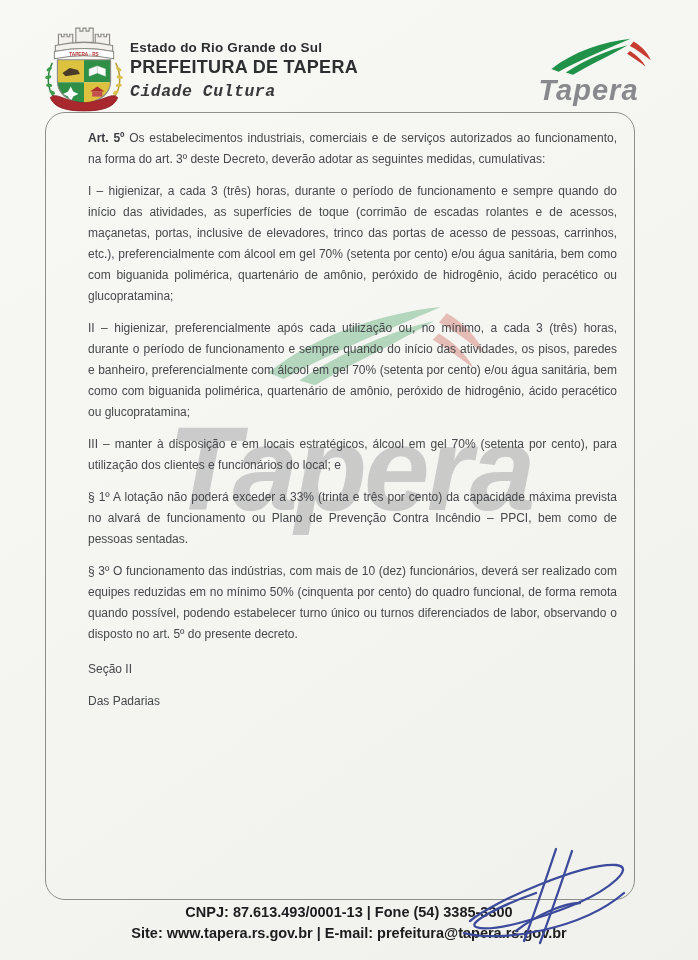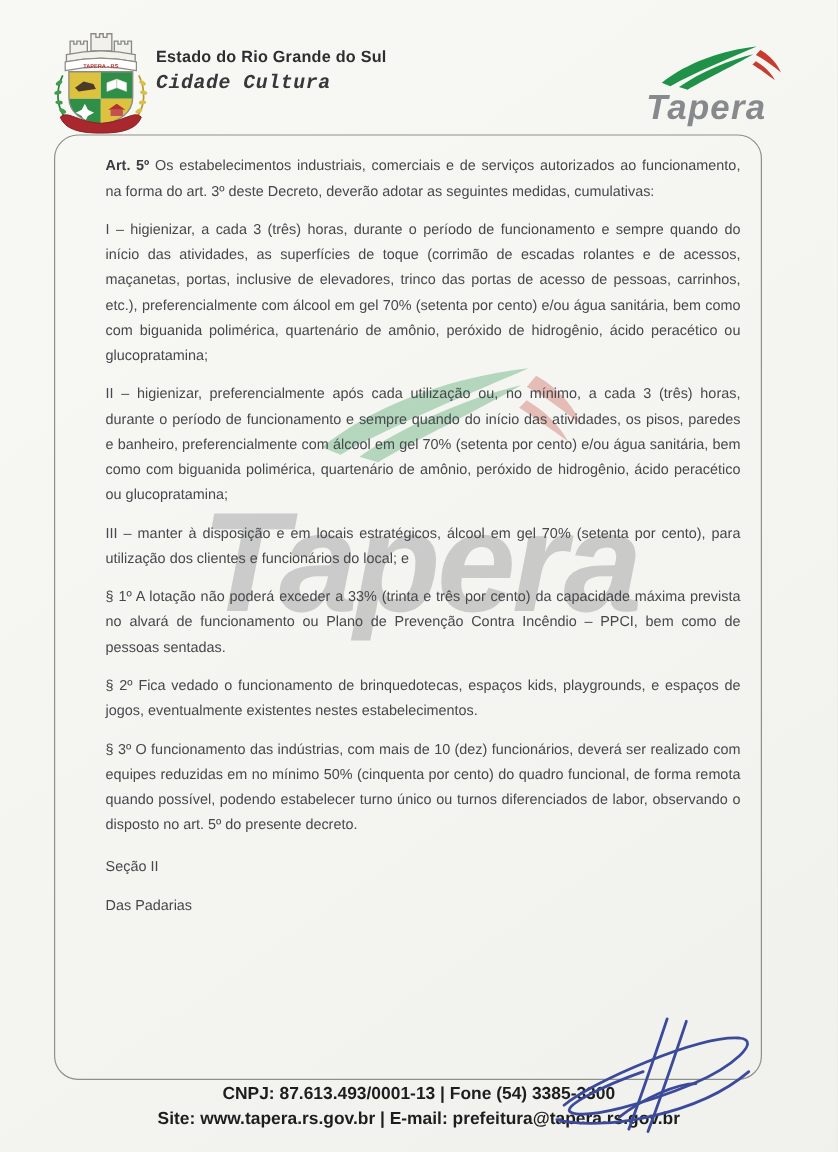--- a/index.html
+++ b/index.html
@@ -96,20 +96,21 @@
       <path d="M47,66 l7,-5 l7,5 Z" fill="#b03030"></path>
       <rect x="49" y="66" width="10" height="5" fill="#c25050"></rect>
     </g>
     <path d="M15,35 h52 v21 c0,13 -11,19 -26,23 c-15,-4 -26,-10 -26,-23 Z" fill="none" stroke="#8b8b85" stroke-width="1.1"></path>
 
     <path d="M8,72 C14,66 22,76 41,77 C60,76 68,66 74,72 C70,82 58,85 41,85 C24,85 12,82 8,72 Z" fill="#a8282d" stroke="#8a2024" stroke-width=".8"></path>
   </svg>
 
   <div class="header-text">
     <div class="state-line">Estado do Rio Grande do Sul</div>
+    <div class="muni-line">PREFEITURA DE TAPERA</div>
     <div class="motto-line">Cidade Cultura</div>
   </div>
 
   <div class="brand">
     <svg class="brand-swoosh" viewBox="0 0 150 52" aria-hidden="true">
       <path d="M2,44 C32,20 74,6 112,2 C80,16 40,32 12,48 Z" fill="#1f9149"></path>
       <path d="M22,49 C48,31 82,17 108,11 C84,25 50,41 32,52 Z" fill="#1f9149"></path>
       <path d="M116,6 C127,12 136,22 140,32 C131,25 121,17 111,12 Z" fill="#c63c30"></path>
       <path d="M111,19 C121,25 129,33 133,41 C125,35 115,28 107,23 Z" fill="#c63c30"></path>
     </svg>
@@ -126,21 +127,20 @@
     <div class="wm-text">Tapera</div>
   </div>
 
   <div class="contentbox">
     <div class="content">
       <p><span class="lead">Art. 5º</span><span> Os estabelecimentos industriais, comerciais e de serviços autorizados ao funcionamento, na forma do art. 3º deste Decreto, deverão adotar as seguintes medidas, cumulativas:</span></p>
       <p><span>I – higienizar, a cada 3 (três) horas, durante o período de funcionamento e sempre quando do início das atividades, as superfícies de toque (corrimão de escadas rolantes e de acessos, maçanetas, portas, inclusive de elevadores, trinco das portas de acesso de pessoas, carrinhos, etc.), preferencialmente com álcool em gel 70% (setenta por cento) e/ou água sanitária, bem como com biguanida polimérica, quartenário de amônio, peróxido de hidrogênio, ácido peracético ou glucopratamina;</span></p>
       <p><span>II – higienizar, preferencialmente após cada utilização ou, no mínimo, a cada 3 (três) horas, durante o período de funcionamento e sempre quando do início das atividades, os pisos, paredes e banheiro, preferencialmente com álcool em gel 70% (setenta por cento) e/ou água sanitária, bem como com biguanida polimérica, quartenário de amônio, peróxido de hidrogênio, ácido peracético ou glucopratamina;</span></p>
       <p><span>III – manter à disposição e em locais estratégicos, álcool em gel 70% (setenta por cento), para utilização dos clientes e funcionários do local; e</span></p>
       <p><span>§ 1º A lotação não poderá exceder a 33% (trinta e três por cento) da capacidade máxima prevista no alvará de funcionamento ou Plano de Prevenção Contra Incêndio – PPCI, bem como de pessoas sentadas.</span></p>
-      <p><span>§ 2º Fica vedado o funcionamento de brinquedotecas, espaços kids, playgrounds, e espaços de jogos, eventualmente existentes nestes estabelecimentos.</span></p>
       <p><span>§ 3º O funcionamento das indústrias, com mais de 10 (dez) funcionários, deverá ser realizado com equipes reduzidas em no mínimo 50% (cinquenta por cento) do quadro funcional, de forma remota quando possível, podendo estabelecer turno único ou turnos diferenciados de labor, observando o disposto no art. 5º do presente decreto.</span></p>
       <p class="centerline sec-title">Seção II</p>
       <p class="centerline sec-sub">Das Padarias</p>
     </div>
   </div>
 
   <svg class="signature" viewBox="0 0 188 112" aria-hidden="true">
     <g fill="none" stroke="#3c4a9c" stroke-width="2.3" stroke-linecap="round">
       <path d="M10,78 C34,58 122,20 156,22 C176,24 150,46 118,60 C80,76 30,90 16,84 C6,80 42,62 76,50"></path>
       <path d="M96,6 C88,30 76,66 64,98"></path>

